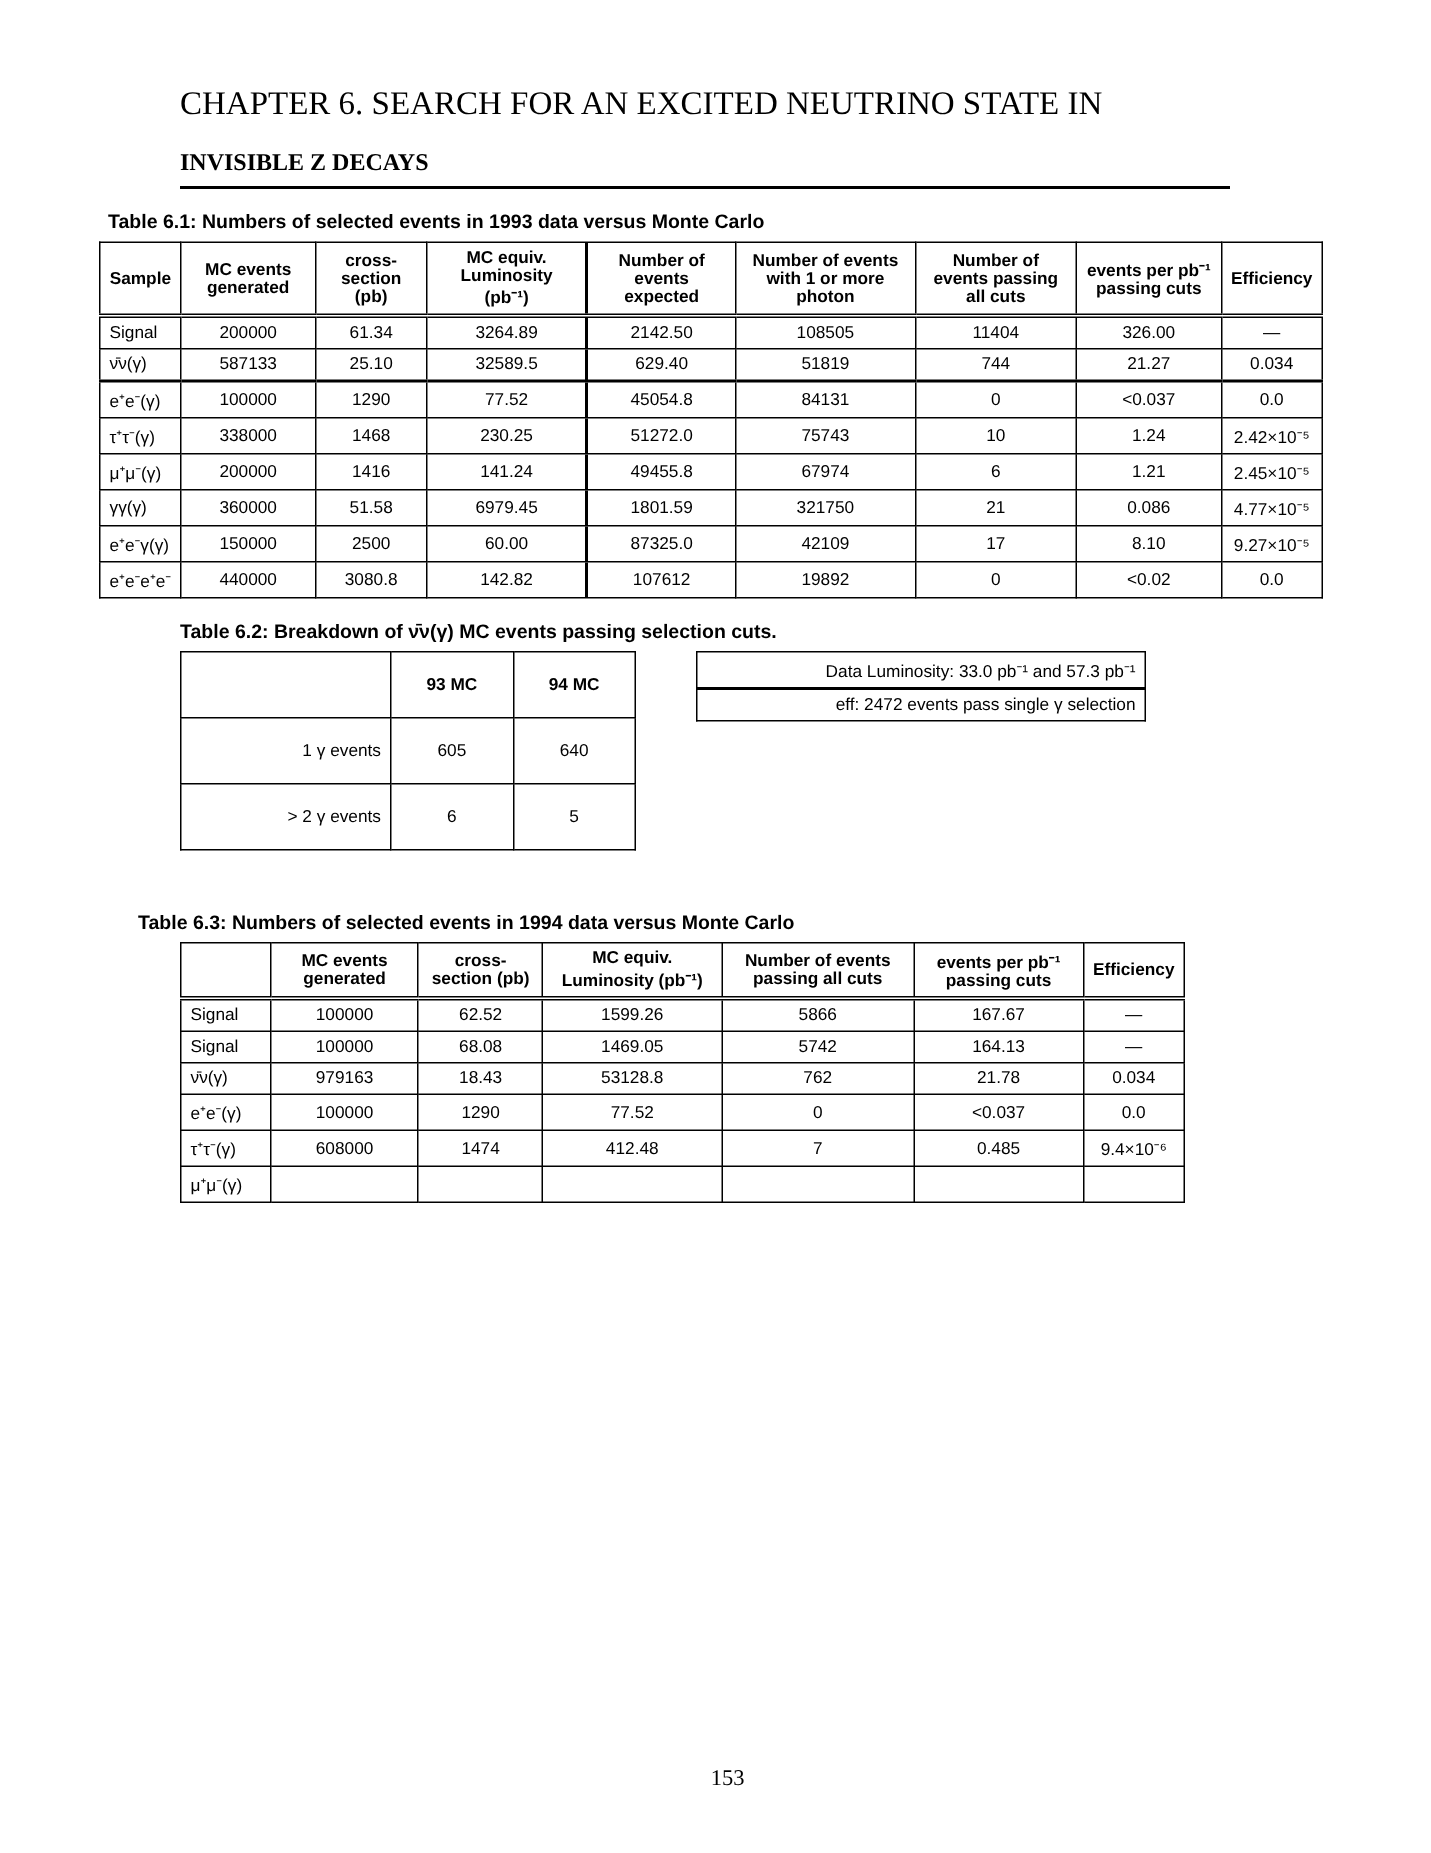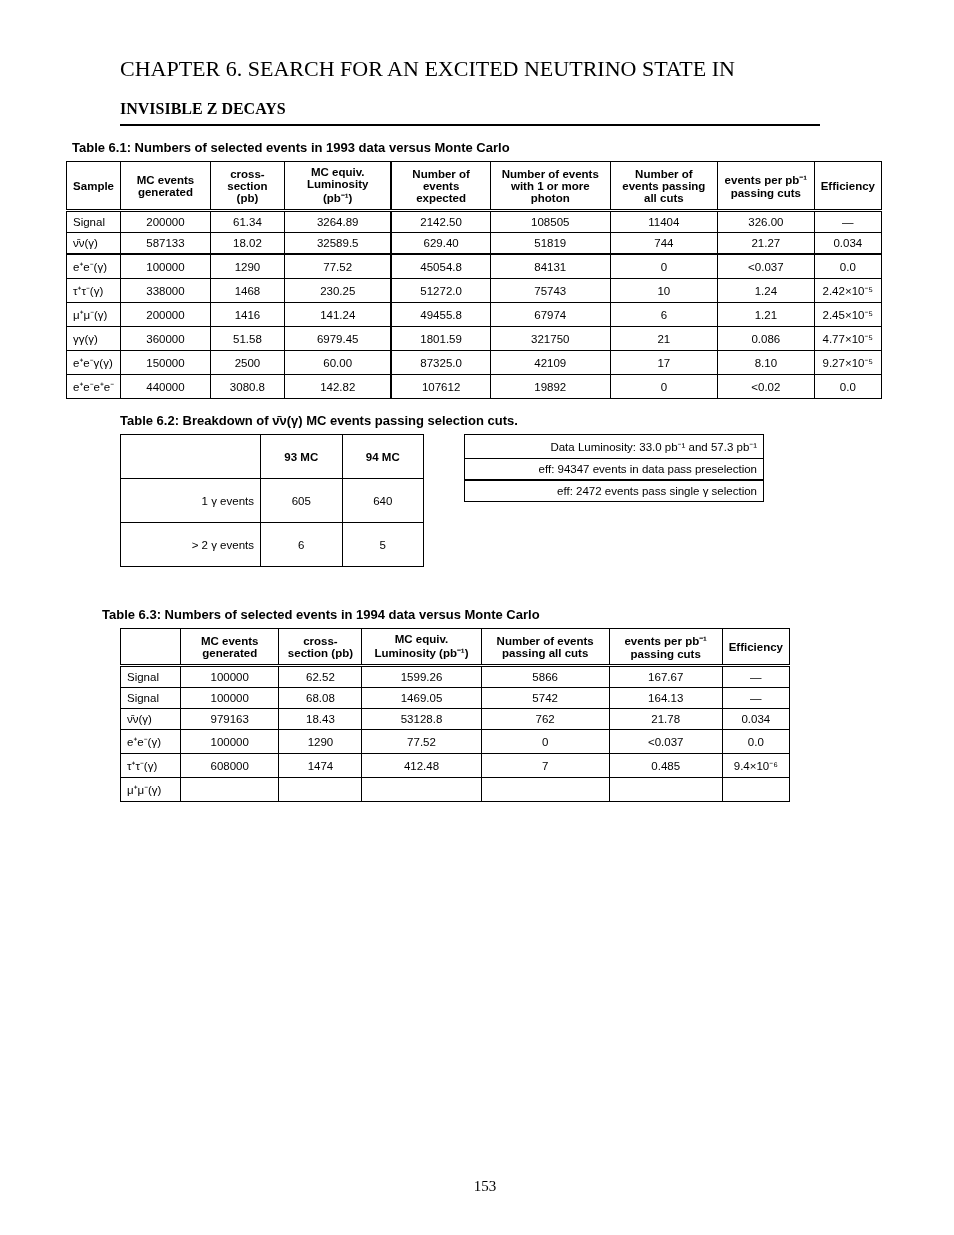--- a/index.html
+++ b/index.html
@@ -119,21 +119,21 @@
             <td class="col-break">3264.89</td>
             <td>2142.50</td>
             <td>108505</td>
             <td>11404</td>
             <td>326.00</td>
             <td>—</td>
           </tr>
           <tr>
             <td class="label">ν̄ν(γ)</td>
             <td>587133</td>
-            <td>18.02</td>
+            <td>25.10</td>
             <td class="col-break">32589.5</td>
             <td>629.40</td>
             <td>51819</td>
             <td>744</td>
             <td>21.27</td>
             <td>0.034</td>
           </tr>
           <tr class="after-nv">
             <td class="label">e⁺e⁻(γ)</td>
             <td>100000</td>
@@ -225,31 +225,28 @@
             <td>6</td>
             <td>5</td>
           </tr>
         </tbody>
   </table>
   <table class="data tbl62note">
     <tbody>
       <tr>
             <td>Data Luminosity: 33.0 pb⁻¹ and 57.3 pb⁻¹</td>
           </tr>
-      <tr>
-            <td>eff: 94347 events in data pass preselection</td>
-          </tr>
       <tr class="last">
             <td>eff: 2472 events pass single γ selection</td>
           </tr>
     </tbody>
   </table>
 </div>
 
-<div class="section-title" style="margin-left:30px; margin-top:40px">Table 6.3: Numbers of selected events in 1994 data versus Monte Carlo</div>
+<div class="section-title" style="margin-left:20px; margin-top:40px">Table 6.3: Numbers of selected events in 1994 data versus Monte Carlo</div>
 <div class="tbl63-wrap">
 <table class="data tbl63">
   <thead>
     <tr class="header-double">
       <th class="narrow"></th>
       <th>MC events generated</th>
       <th>cross-section (pb)</th>
       <th>MC equiv. Luminosity (pb⁻¹)</th>
       <th>Number of events passing all cuts</th>
       <th>events per pb⁻¹ passing cuts</th>

